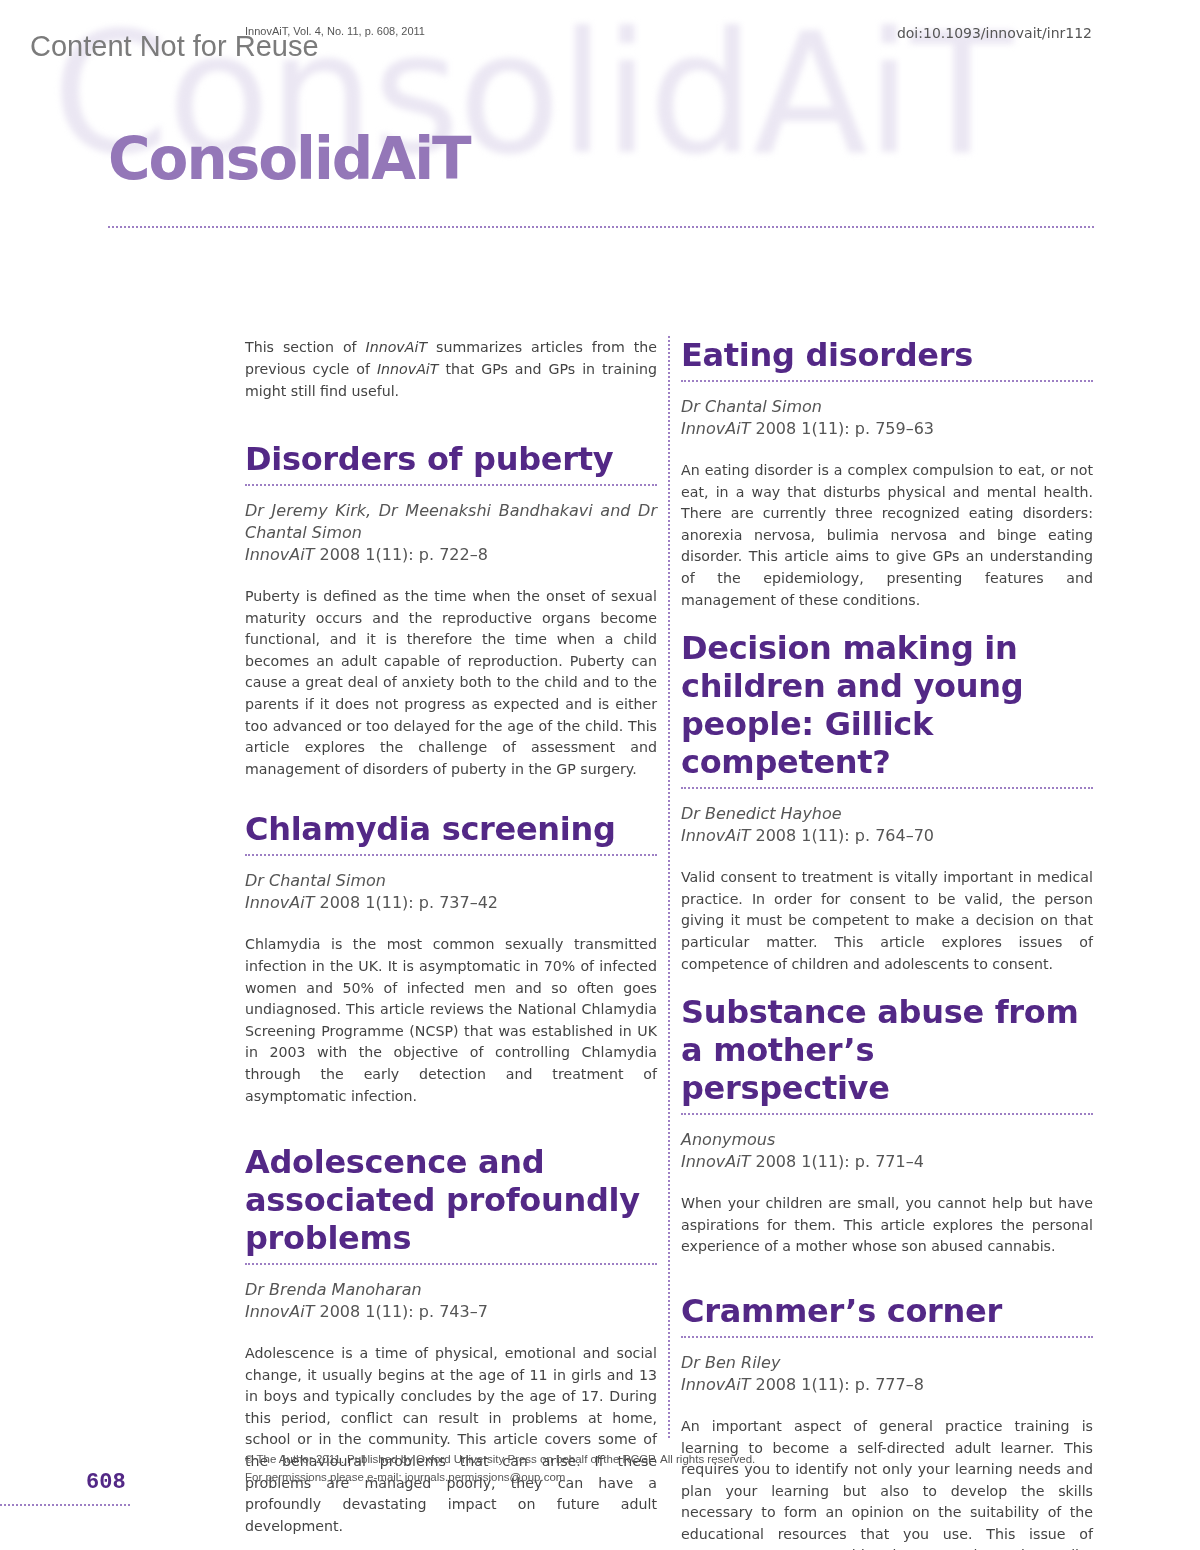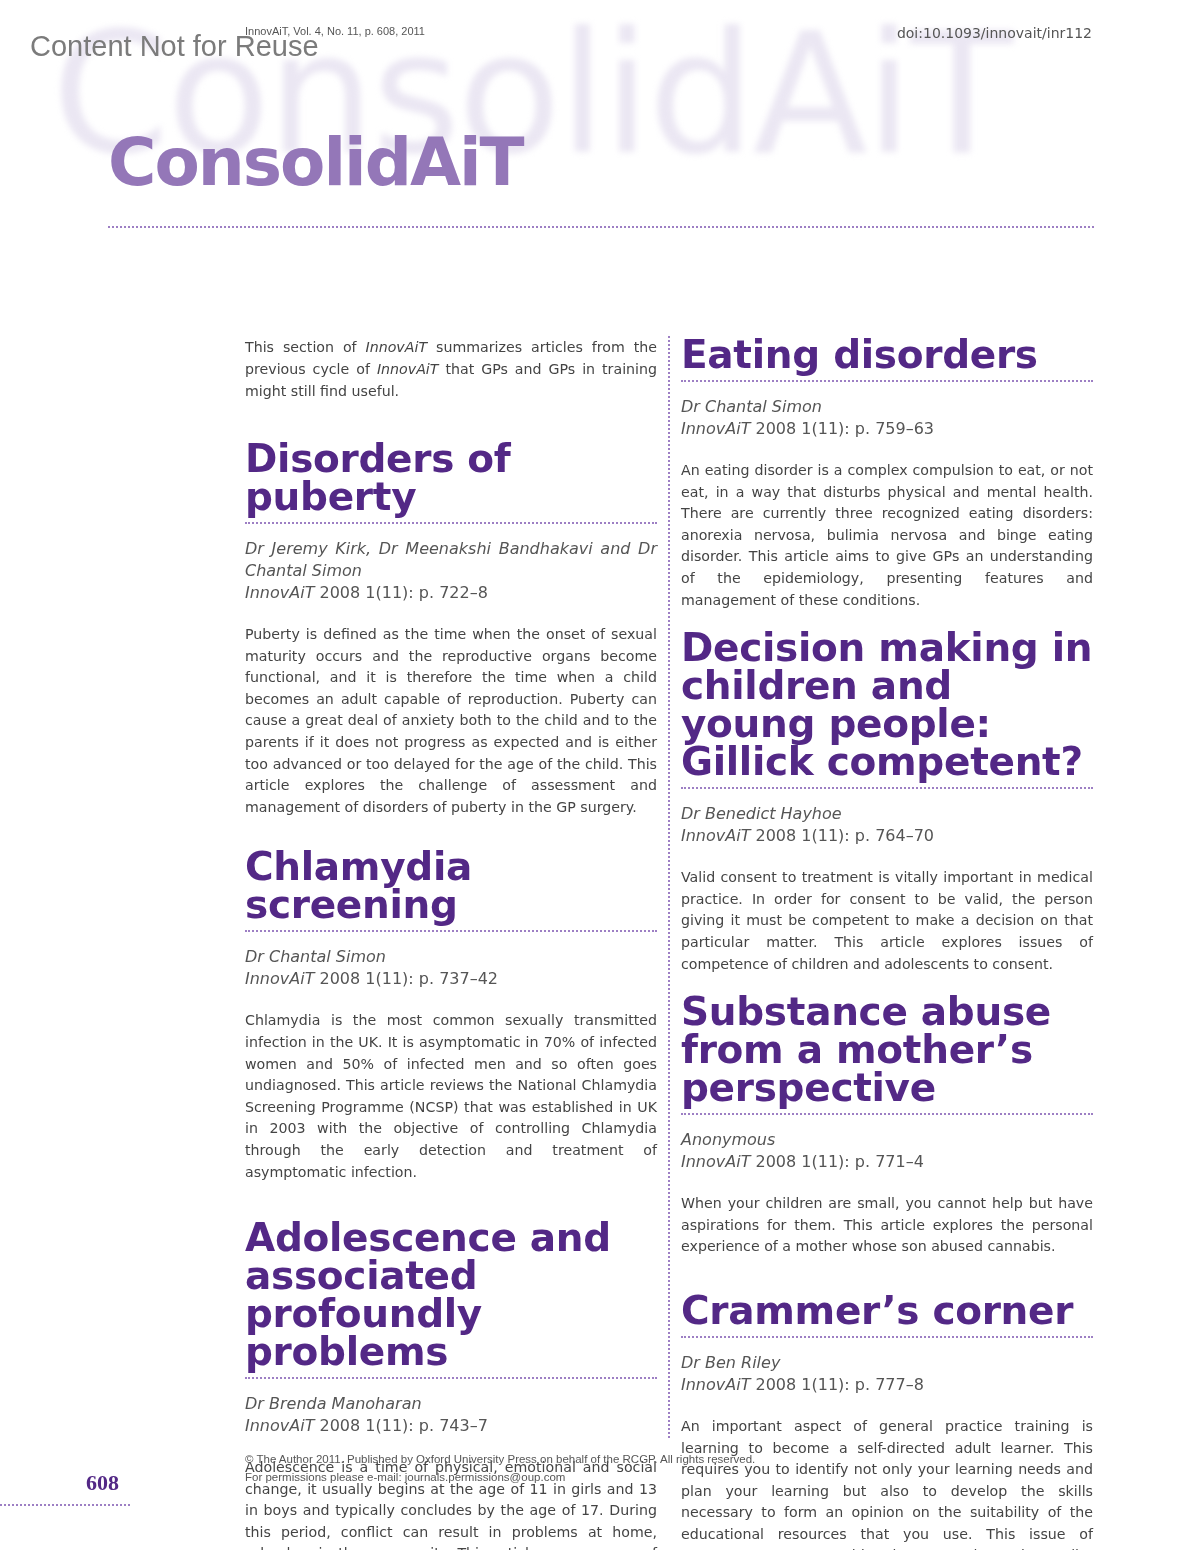--- a/index.html
+++ b/index.html
@@ -55,21 +55,21 @@
     font-size: 14px;
     color: #555;
     white-space: nowrap;
   }
   .brand {
     position: absolute;
     left: 108px;
     top: 130px;
     font-family: "DejaVu Sans", sans-serif;
     font-weight: bold;
-    font-size: 66px;
+    font-size: 58px;
     color: #9477b8;
     letter-spacing: -2px;
     line-height: 1;
     white-space: nowrap;
   }
   .brand-rule {
     position: absolute;
     left: 108px;
     top: 226px;
     width: 986px;
@@ -96,21 +96,21 @@
     line-height: 22px;
     text-align: justify;
     color: #444;
     margin: 0;
   }
   .intro em { font-style: italic; }
   .article { margin: 0; }
   .article-title {
     font-family: "DejaVu Sans", sans-serif;
     font-weight: bold;
-    font-size: 39px;
+    font-size: 32px;
     line-height: 38px;
     color: #532886;
     letter-spacing: -0.3px;
     margin: 0;
     padding-bottom: 6px;
     border-bottom: 2px dotted #9d7fc4;
   }
   .byline {
     margin-top: 14px;
     font-size: 16px;
@@ -137,21 +137,21 @@
     font-family: "Liberation Sans", sans-serif;
     font-size: 11.5px;
     line-height: 18px;
     color: #555;
     white-space: nowrap;
   }
   .page-number {
     position: absolute;
     left: 86px;
     top: 1470px;
-    font-family: Liberation Serif, serif;
+    font-family: Liberation Mono, monospace;
     font-weight: bold;
     font-size: 22px;
     color: #532886;
   }
   .page-rule {
     position: absolute;
     left: 0;
     top: 1504px;
     width: 130px;
     border-top: 2px dotted #9d7fc4;

